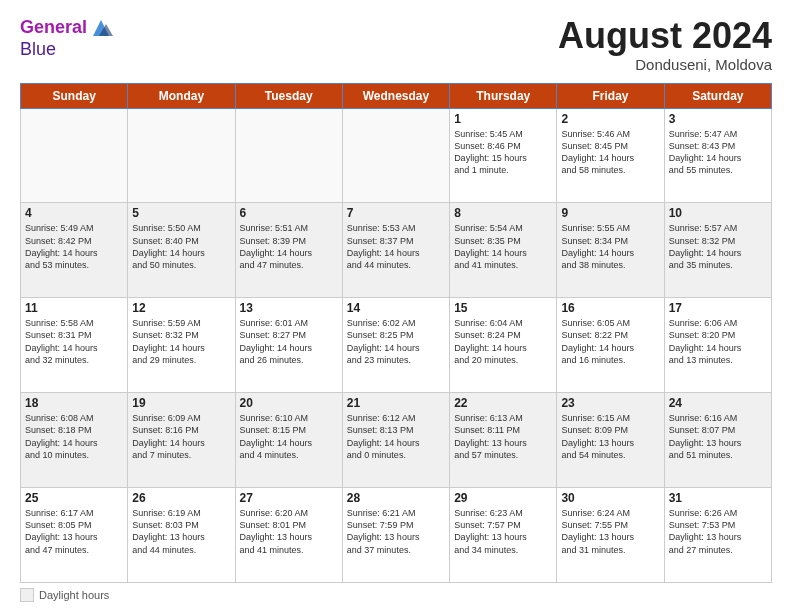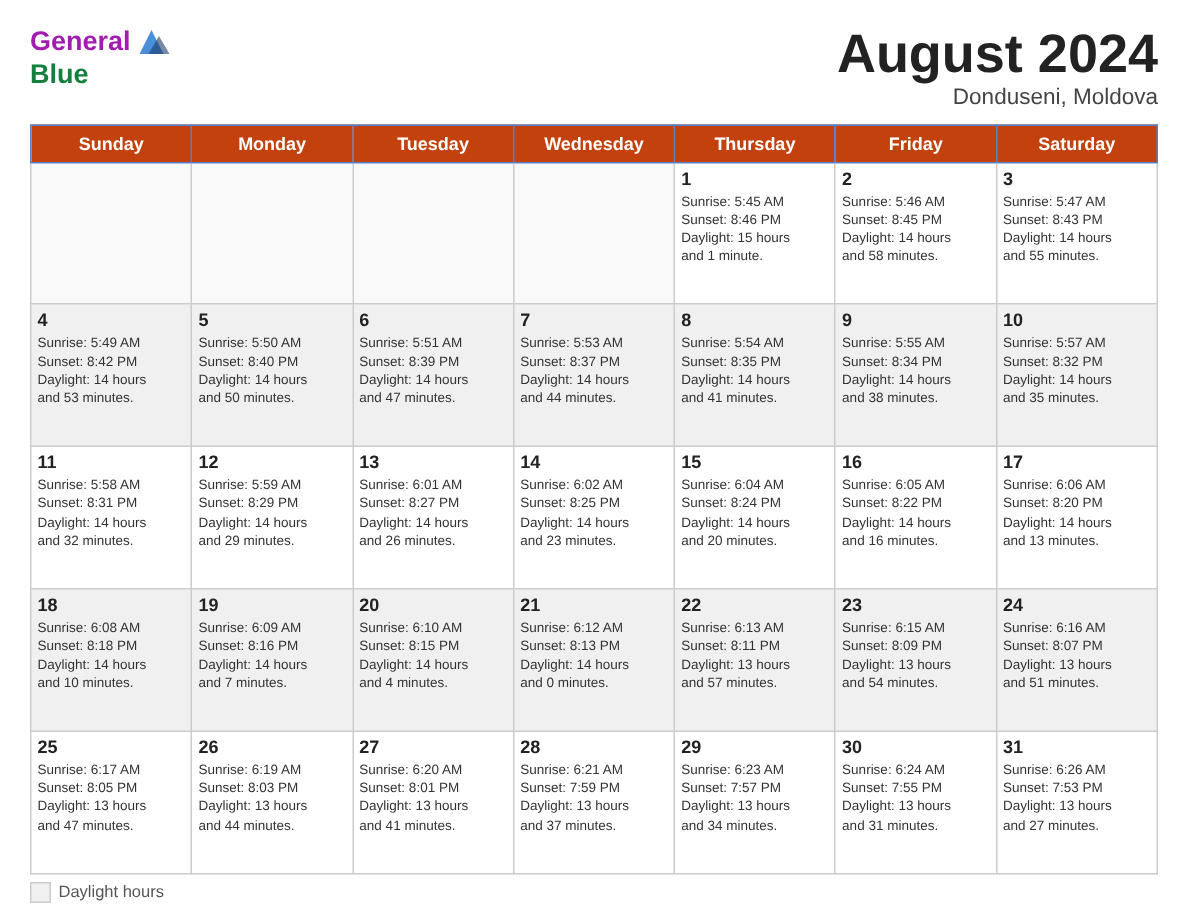--- a/index.html
+++ b/index.html
@@ -118,21 +118,21 @@
   <div class="header">
     <div class="logo">
       <div>
         <div style="display:flex;align-items:center;">
           <span class="logo-text">General</span>
           <svg class="logo-icon" viewBox="0 0 24 24">
             <polygon points="4,20 12,4 20,20" fill="#4a90d9"></polygon>
             <polygon points="10,20 17,8 24,20" fill="#1a3a6b" opacity="0.6"></polygon>
           </svg>
         </div>
-        <span class="logo-text" style="color:#15803d;font-size:18px;font-weight:bold;">Blue</span>
+        <span class="logo-text" style="color:#4c1d95;font-size:18px;font-weight:normal;">Blue</span>
       </div>
     </div>
     <div class="title-block">
       <div class="month-title">August 2024</div>
       <div class="location">Donduseni, Moldova</div>
     </div>
   </div>
 
   <table class="calendar">
     <thead>
@@ -229,21 +229,21 @@
           <td>
             <span class="day-num">11</span>
             <div class="day-info" style="white-space: pre-line;">Sunrise: 5:58 AM
 Sunset: 8:31 PM
 Daylight: 14 hours
 and 32 minutes.</div>
           </td>
           <td>
             <span class="day-num">12</span>
             <div class="day-info" style="white-space: pre-line;">Sunrise: 5:59 AM
-Sunset: 8:29 PM
+Sunset: 8:32 PM
 Daylight: 14 hours
 and 29 minutes.</div>
           </td>
           <td>
             <span class="day-num">13</span>
             <div class="day-info" style="white-space: pre-line;">Sunrise: 6:01 AM
 Sunset: 8:27 PM
 Daylight: 14 hours
 and 26 minutes.</div>
           </td>

